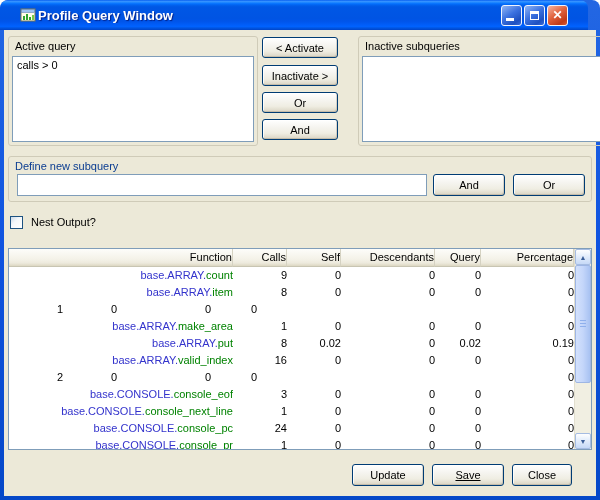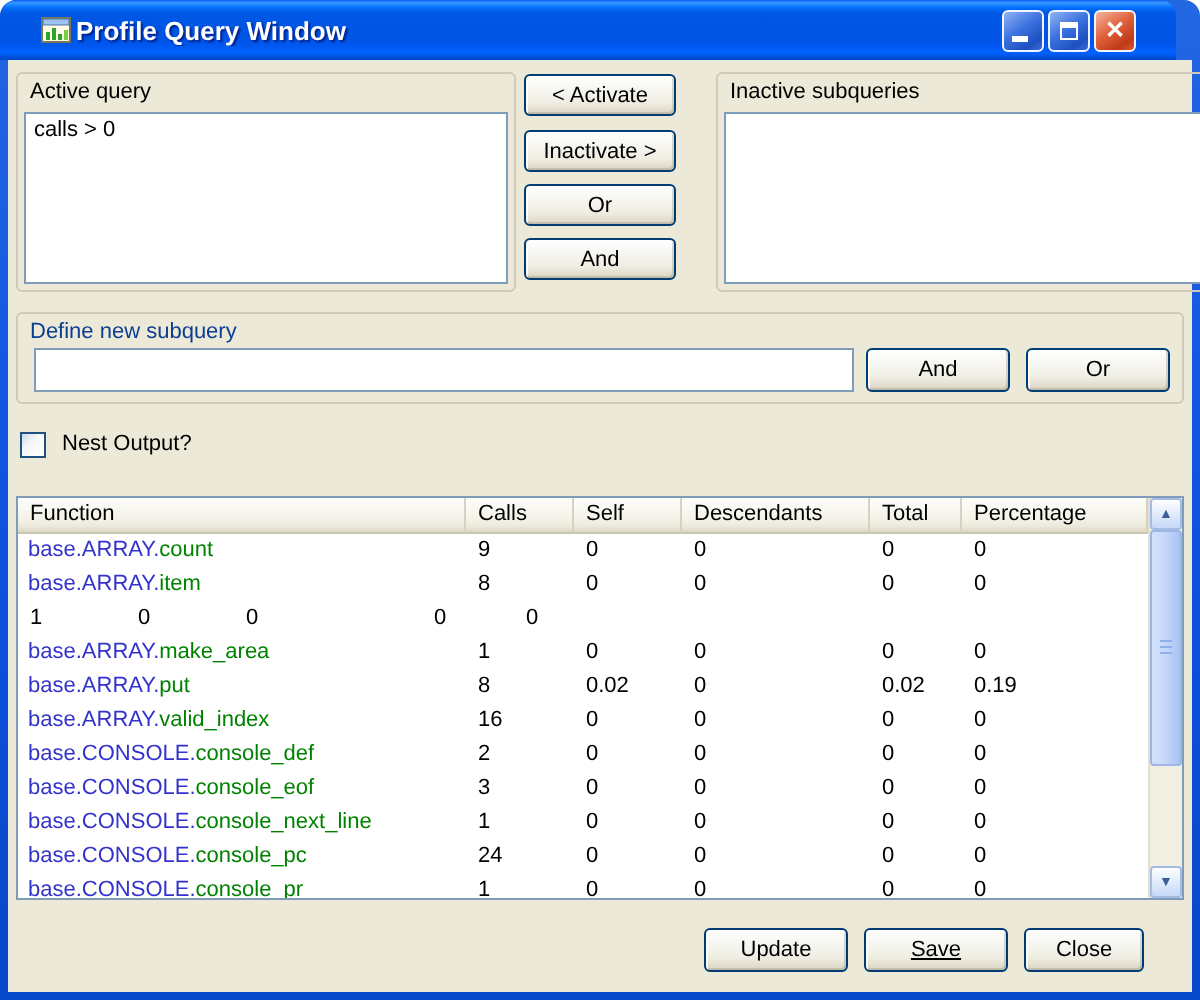--- a/index.html
+++ b/index.html
@@ -84,21 +84,21 @@
     background: linear-gradient(135deg,#CCD9E8 0%,#F4F7FA 40%,#FFFFFF 100%);
     display:flex; align-items:center; justify-content:center; font-size:10px; color:#21A121;
   }
   .checkbox-label { font-size:11px; color:#000; }
 
   
   .table {
     position:absolute; left:4px; top:218px; width:584px; height:202px;
     border:1px solid #7F9DB9; background:#fff; display:flex;
   }
-  .table-main { flex:1; overflow:hidden; }
+  .table-main { flex:1; overflow:hidden;text-align:right; }
   .thead { display:flex; height:18px; }
   .hcell {
     background: linear-gradient(180deg,#FDFDFA 0%,#F4F2E8 60%,#EDEADD 82%,#DCD7C2 100%);
     border-right:1px solid #D5D2C2; border-bottom:1px solid #C8C5B2;
     font-size:11px; padding:2px 0 0 6px; color:#000; white-space:nowrap; overflow:hidden;
   }
   .w0 { width:224px; } .w1 { width:54px; } .w2 { width:54px; }
   .w3 { width:94px; }  .w4 { width:46px; } .w5 { flex:1; }
   .trow { display:flex; height:17px; line-height:16px; font-size:11px; background:#fff; }
   .tcell { padding-left:6px; white-space:nowrap; overflow:hidden; color:#000; }
@@ -195,21 +195,21 @@
       <span class="checkbox-label">Nest Output?</span>
     </div>
 
     <div class="table">
       <div class="table-main">
         <div class="thead">
           <div class="hcell w0">Function</div>
           <div class="hcell w1">Calls</div>
           <div class="hcell w2">Self</div>
           <div class="hcell w3">Descendants</div>
-          <div class="hcell w4">Total</div>
+          <div class="hcell w4">Query</div>
           <div class="hcell w5">Percentage</div>
         </div>
         <div class="tbody">
             <div class="trow">
               <div class="tcell c0"><span class="cls">base.ARRAY.</span><span class="feat">count</span></div>
               <div class="tcell c1">9</div>
               <div class="tcell c2">0</div>
               <div class="tcell c3">0</div>
               <div class="tcell c4">0</div>
               <div class="tcell c5">0</div>
@@ -247,21 +247,20 @@
             </div>
             <div class="trow">
               <div class="tcell c0"><span class="cls">base.ARRAY.</span><span class="feat">valid_index</span></div>
               <div class="tcell c1">16</div>
               <div class="tcell c2">0</div>
               <div class="tcell c3">0</div>
               <div class="tcell c4">0</div>
               <div class="tcell c5">0</div>
             </div>
             <div class="trow">
-              <div class="tcell c0"><span class="cls">base.CONSOLE.</span><span class="feat">console_def</span></div>
               <div class="tcell c1">2</div>
               <div class="tcell c2">0</div>
               <div class="tcell c3">0</div>
               <div class="tcell c4">0</div>
               <div class="tcell c5">0</div>
             </div>
             <div class="trow">
               <div class="tcell c0"><span class="cls">base.CONSOLE.</span><span class="feat">console_eof</span></div>
               <div class="tcell c1">3</div>
               <div class="tcell c2">0</div>

